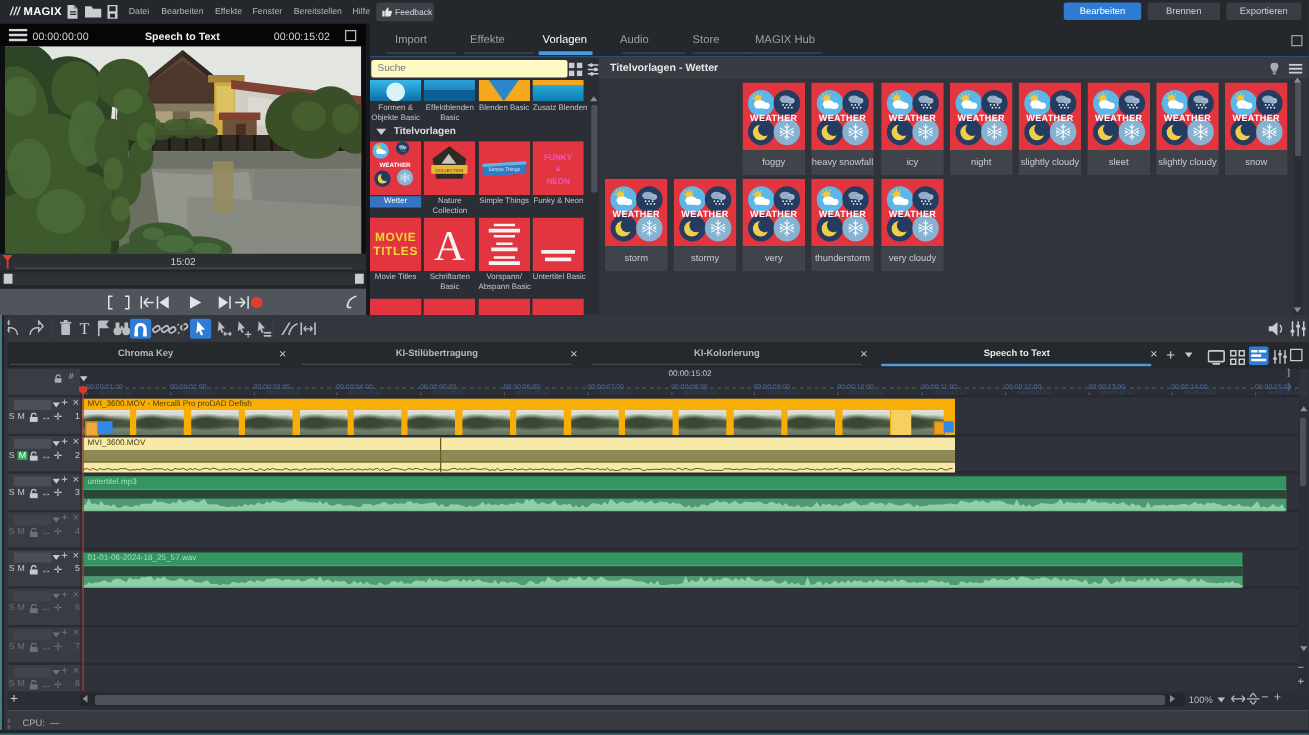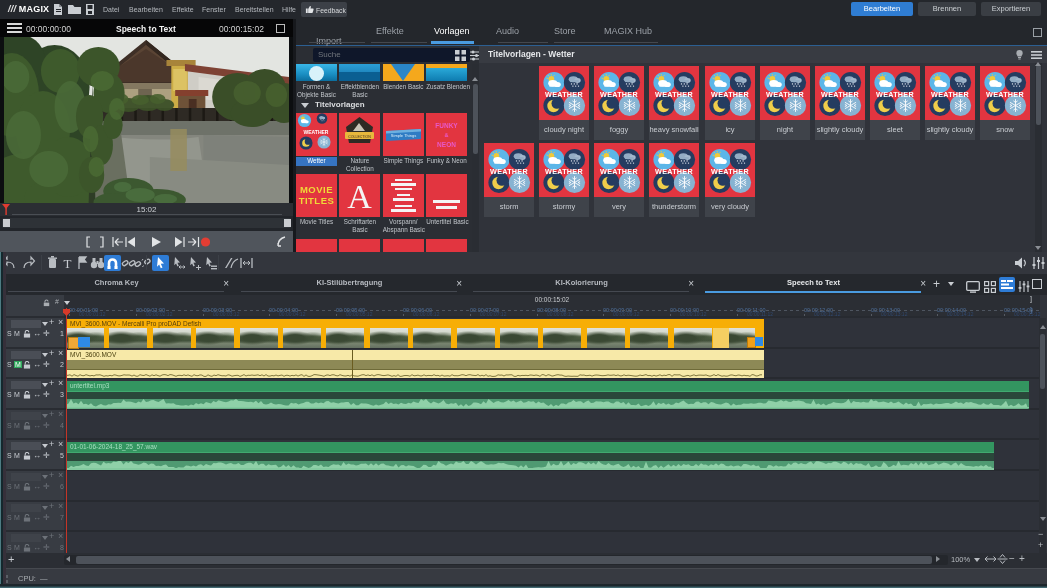--- a/index.html
+++ b/index.html
@@ -281,36 +281,36 @@
         <path d="M106 6 h8 M114 6 l-3.5 -3.5 M114 6 l-3.5 3.5 M116.5 1 v10"></path>
       </g>
       <circle cx="123.5" cy="6" r="4.6" fill="#e23d33"></circle>
     </svg>
   <svg class="abs" style="left:276px;top:5px;" width="11" height="12" viewBox="0 0 11 12">
       <path d="M9 1c-4 1-7 4-7 9M2 10h3M2 10V7" stroke="#e2e4e6" stroke-width="1.3" fill="none"></path>
     </svg>
 </div>
 <div class="abs" id="panel">
   <div class="abs" id="ptabs">
-      <div class="ptab" style="left:23px;margin-top:10px;">Import</div>
+      <div class="ptab" style="left:23px;">Import</div>
       <div class="ptab" style="left:83px;">Effekte</div>
       <div class="ptab" style="left:141px;color:#fff;">Vorlagen</div>
       <div class="ptab" style="left:203px;">Audio</div>
       <div class="ptab" style="left:261px;">Store</div>
       <div class="ptab" style="left:311px;">MAGIX Hub</div>
       <div class="abs" style="left:16px;top:23px;width:56px;height:1px;background:#44484f;"></div>
       <div class="abs" style="left:78px;top:23px;width:56px;height:1px;background:#44484f;"></div>
       <div class="abs" style="left:205px;top:23px;width:50px;height:1px;background:#44484f;"></div>
       <div class="abs" style="left:261px;top:23px;width:50px;height:1px;background:#44484f;"></div>
       <div class="abs" style="left:303px;top:23px;width:62px;height:1px;background:#44484f;"></div>
       <div class="abs" style="left:138px;top:22px;width:43px;height:3px;background:#4a9be0;"></div>
       <div class="abs" style="left:740px;top:9px;width:7px;height:7px;border:1px solid #9aa0a6;"></div>
     </div>
   <div class="abs" id="leftcol">
-      <div class="abs" style="left:4px;top:2px;width:152px;height:14px;background:#0f172a;border-radius:2px;color:#70757c;font-size:8px;line-height:14px;padding-left:5px;margin-left:16px;">Suche</div>
+      <div class="abs" style="left:4px;top:2px;width:152px;height:14px;background:#fef9c3;border-radius:2px;color:#70757c;font-size:8px;line-height:14px;padding-left:5px;">Suche</div>
       <svg class="abs" style="left:162px;top:4px;" width="11" height="11" viewBox="0 0 11 11">
         <g fill="#c9cdd2">
           <rect width="4.5" height="4.5"></rect>
           <rect x="6.5" width="4.5" height="4.5"></rect>
           <rect y="6.5" width="4.5" height="4.5"></rect>
           <rect x="6.5" y="6.5" width="4.5" height="4.5"></rect>
         </g>
       </svg>
       <svg class="abs" style="left:177px;top:4px;" width="9" height="11" viewBox="0 0 9 11">
         <g stroke="#c9cdd2" stroke-width="1.2" fill="none">
@@ -439,23 +439,20 @@
           <rect x="3.3" y="8.5" width="2.4" height="1" fill="#a9adb2"></rect>
         </svg>
         <svg class="abs" style="left:552px;top:5px;" width="11" height="8" viewBox="0 0 11 8">
           <g fill="#c9cdd2">
             <rect width="11" height="1.6"></rect>
             <rect y="3.2" width="11" height="1.6"></rect>
             <rect y="6.4" width="11" height="1.6"></rect>
           </g>
         </svg>
       </div>
-      <div class="abs" style="left:60px;top:20px;width:50px;height:74px;"><svg width="50" height="54" viewBox="0 0 50 54">
-          <use href="#wxcard"></use>
-        </svg><div class="abs" style="left:0;top:54px;width:50px;height:20px;background:#3f434a;color:#c9cdd2;font-size:7.5px;text-align:center;line-height:19px;white-space:nowrap;overflow:hidden;">cloudy night</div></div>
       <div class="abs" style="left:115px;top:20px;width:50px;height:74px;"><svg width="50" height="54" viewBox="0 0 50 54">
           <use href="#wxcard"></use>
         </svg><div class="abs" style="left:0;top:54px;width:50px;height:20px;background:#3f434a;color:#c9cdd2;font-size:7.5px;text-align:center;line-height:19px;white-space:nowrap;overflow:hidden;">foggy</div></div>
       <div class="abs" style="left:170px;top:20px;width:50px;height:74px;"><svg width="50" height="54" viewBox="0 0 50 54">
           <use href="#wxcard"></use>
         </svg><div class="abs" style="left:0;top:54px;width:50px;height:20px;background:#3f434a;color:#c9cdd2;font-size:7.5px;text-align:center;line-height:19px;white-space:nowrap;overflow:hidden;">heavy snowfall</div></div>
       <div class="abs" style="left:226px;top:20px;width:50px;height:74px;"><svg width="50" height="54" viewBox="0 0 50 54">
           <use href="#wxcard"></use>
         </svg><div class="abs" style="left:0;top:54px;width:50px;height:20px;background:#3f434a;color:#c9cdd2;font-size:7.5px;text-align:center;line-height:19px;white-space:nowrap;overflow:hidden;">icy</div></div>
       <div class="abs" style="left:281px;top:20px;width:50px;height:74px;"><svg width="50" height="54" viewBox="0 0 50 54">

